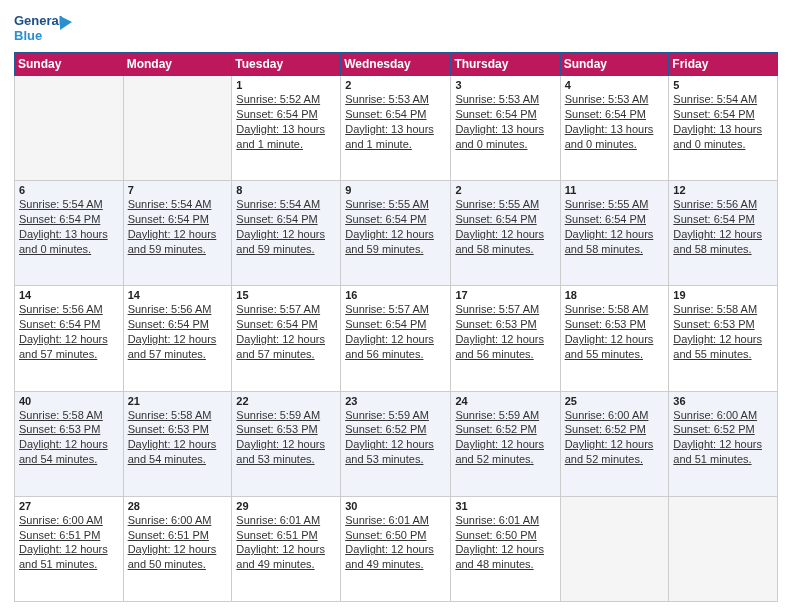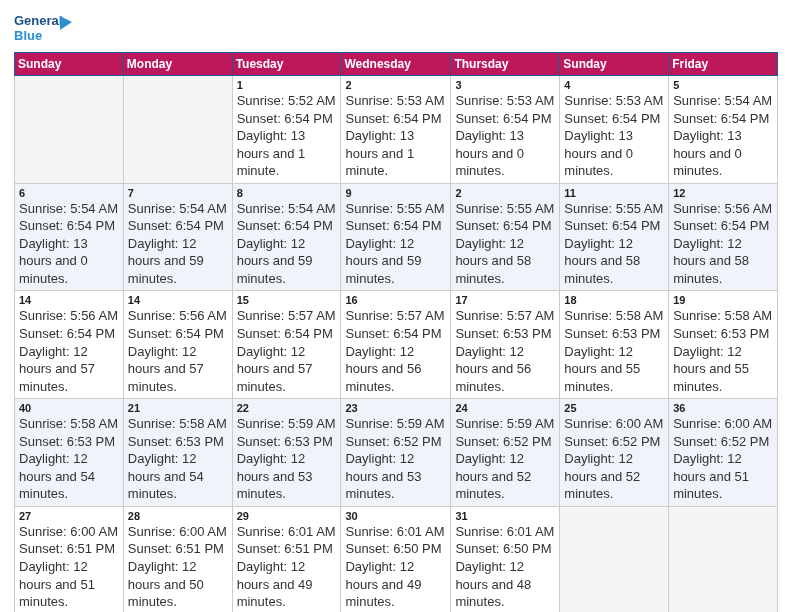--- a/index.html
+++ b/index.html
@@ -68,23 +68,24 @@
       background: #f5f5f5;
     }
     .day-num {
       font-size: 11px;
       font-weight: bold;
       color: #222;
       display: block;
       margin-bottom: 1px;
     }
     .day-info {
-      font-size: 13px;
+      font-size: 11px;
       color: #333;
       line-height: 1.35;
+      text-decoration: underline;
     }
     .alt-row td {
       background: #f0f4fa;
     }
   </style>
 </head>
 <body>
 
 <div class="page">
   <div class="header">

